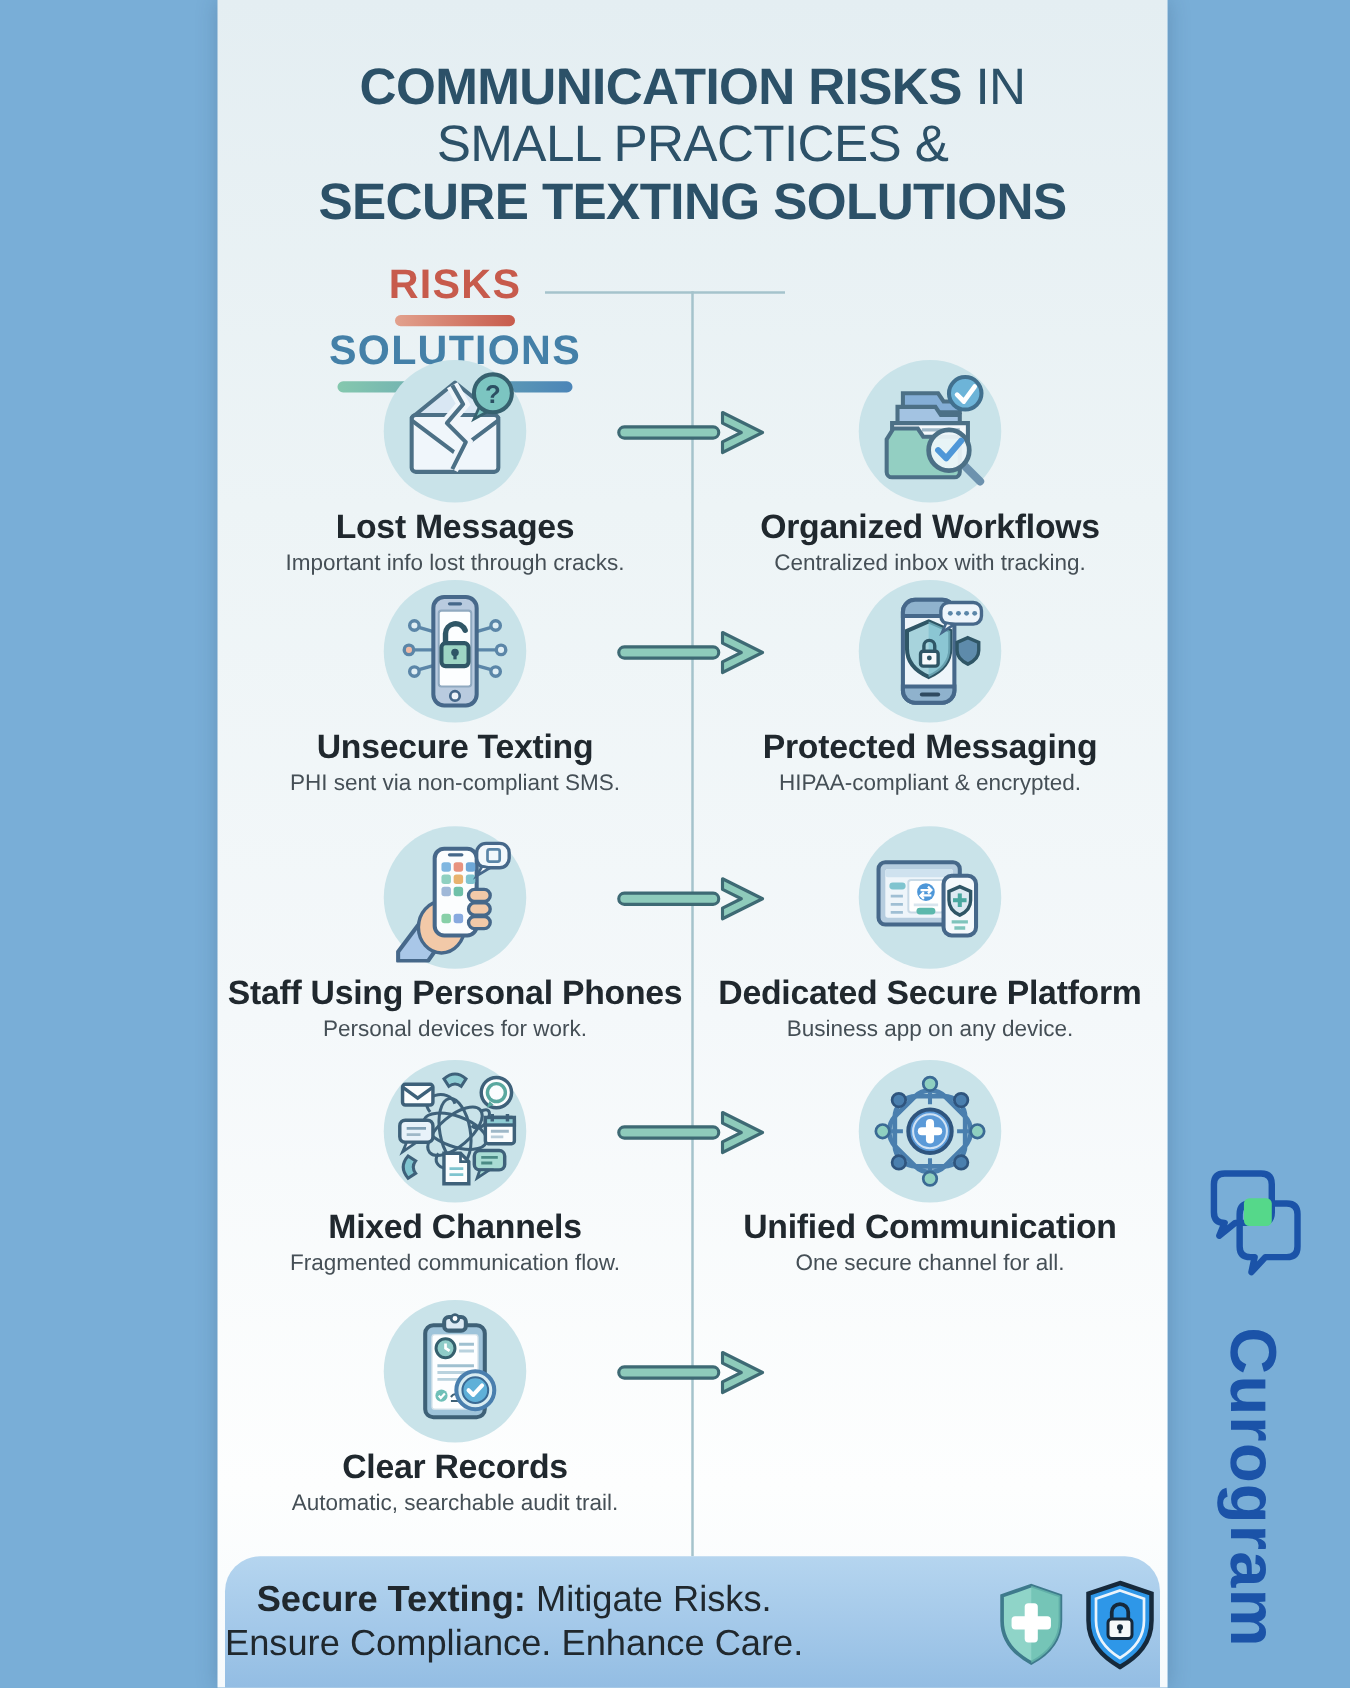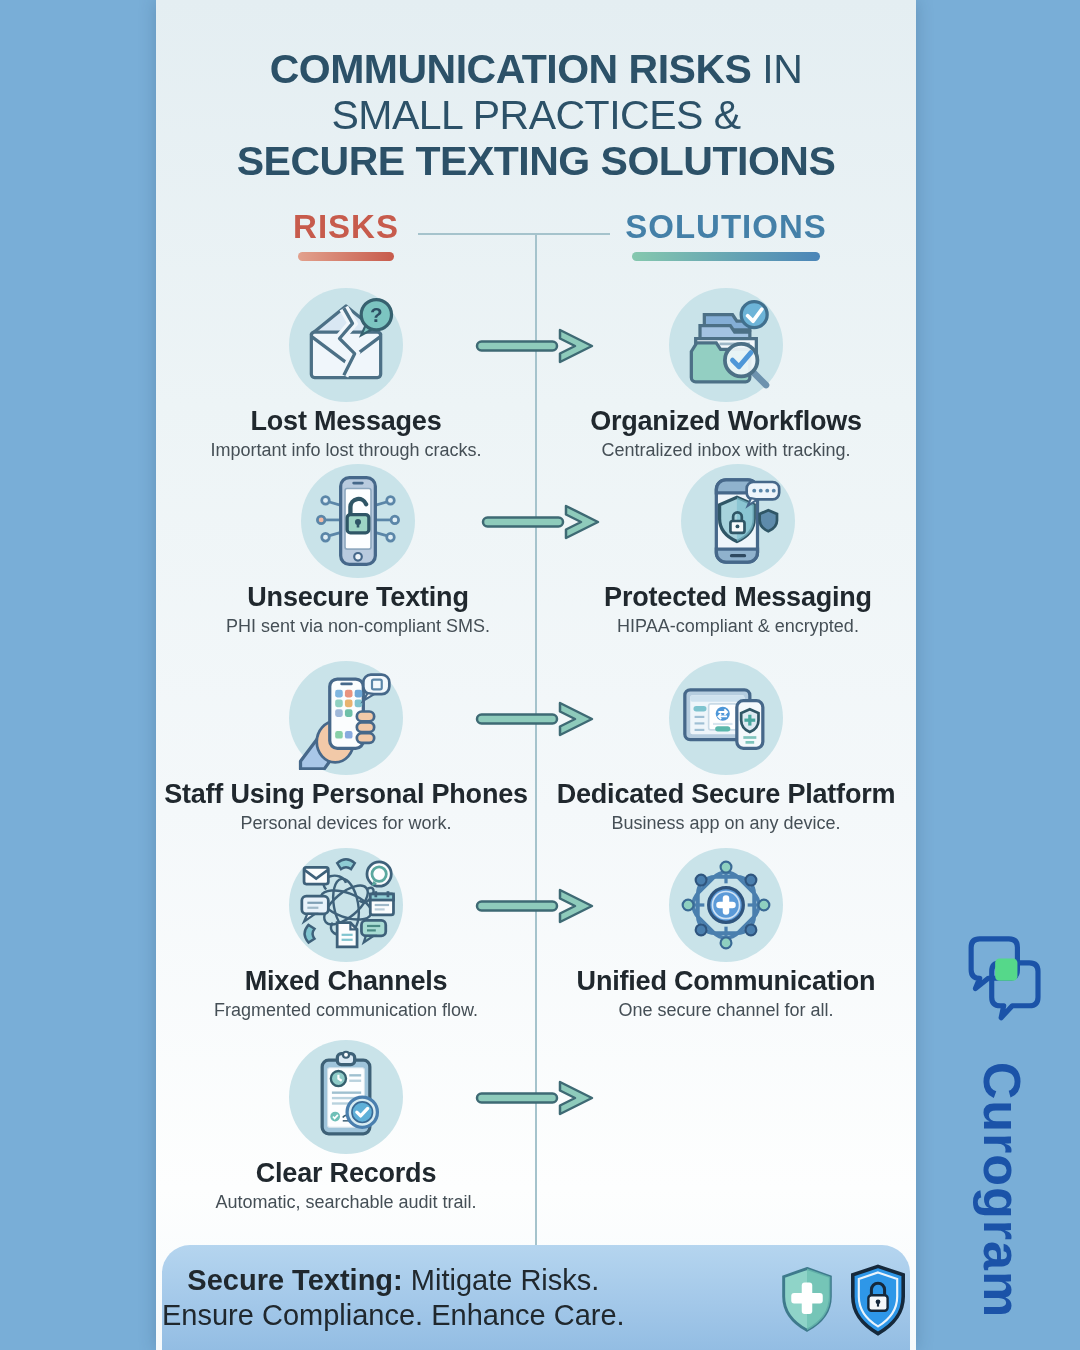--- a/index.html
+++ b/index.html
@@ -2,43 +2,43 @@
 <html><head>
 <meta charset="utf-8">
 <style>
   html,body{margin:0;padding:0;}
   body{
     width:1080px;height:1350px;overflow:hidden;position:relative;
     background:#79aed7;
     font-family:"Liberation Sans","DejaVu Sans",sans-serif;
   }
   .panel{
-    position:absolute;left:156px;top:0;width:760px;height:1350px;
+    position:absolute;left:174px;top:0;width:760px;height:1350px;
     background:linear-gradient(180deg,#e4eef2 0%,#edf4f6 30%,#f4f8fa 60%,#fdfefe 88%,#f6fafc 100%);
     box-shadow:0 0 16px rgba(30,60,90,.25);
   }
   
   .title-block{position:absolute;top:46px;left:0;width:100%;text-align:center;
     color:#2c5168;line-height:46px;font-size:41px;letter-spacing:-.5px;}
   .t-bold{font-weight:700;}
   .t-light{font-weight:400;}
   
-  .col-headers{position:absolute;top:208px;left:0;width:100%;display:flex;}
+  .col-headers{position:absolute;top:208px;left:0;width:100%;display:flex;flex-direction:column;}
   .col-header{width:50%;text-align:center;}
   .col-label{font-size:33px;font-weight:700;letter-spacing:1px;}
   .risks .col-label{color:#c75b4c;}
   .solutions .col-label{color:#4480a8;}
   .bar{height:9px;border-radius:4.5px;margin:6px auto 0;}
   .risks-bar{width:96px;background:linear-gradient(90deg,#e2a18d,#c75b4c);}
   .solutions-bar{width:188px;background:linear-gradient(90deg,#85c8ae,#4b85b8);}
   .connector-h{position:absolute;top:233px;left:262px;width:192px;height:2px;background:#a5c3cc;}
   .divider-v{position:absolute;top:233px;left:379px;width:2px;height:1012px;background:#a5c3cc;}
   
   .row{position:absolute;left:0;width:100%;display:flex;}
-  .row-1{top:288px;} .row-2{top:464px;padding-left:12px;} .row-3{top:661px;} .row-4{top:848px;} .row-5{top:1040px;}
+  .row-1{top:288px;} .row-2{top:464px;} .row-3{top:661px;} .row-4{top:848px;} .row-5{top:1040px;}
   .cell{width:50%;text-align:center;}
   .icon-circle{width:114px;height:114px;border-radius:50%;background:#c9e3e9;
     margin:0 auto;display:flex;align-items:center;justify-content:center;}
   .cell h3{margin:4px 0 0;font-size:27px;font-weight:700;color:#20282e;letter-spacing:-.2px;white-space:nowrap;}
   .cell p{margin:3px 0 0;font-size:18px;color:#454f56;white-space:nowrap;}
   .arrow{position:absolute;left:50%;margin-left:-62px;top:37px;width:124px;height:42px;}
   
   .banner{
     position:absolute;left:6px;right:6px;bottom:0;height:105px;
     border-radius:28px 28px 0 0;

